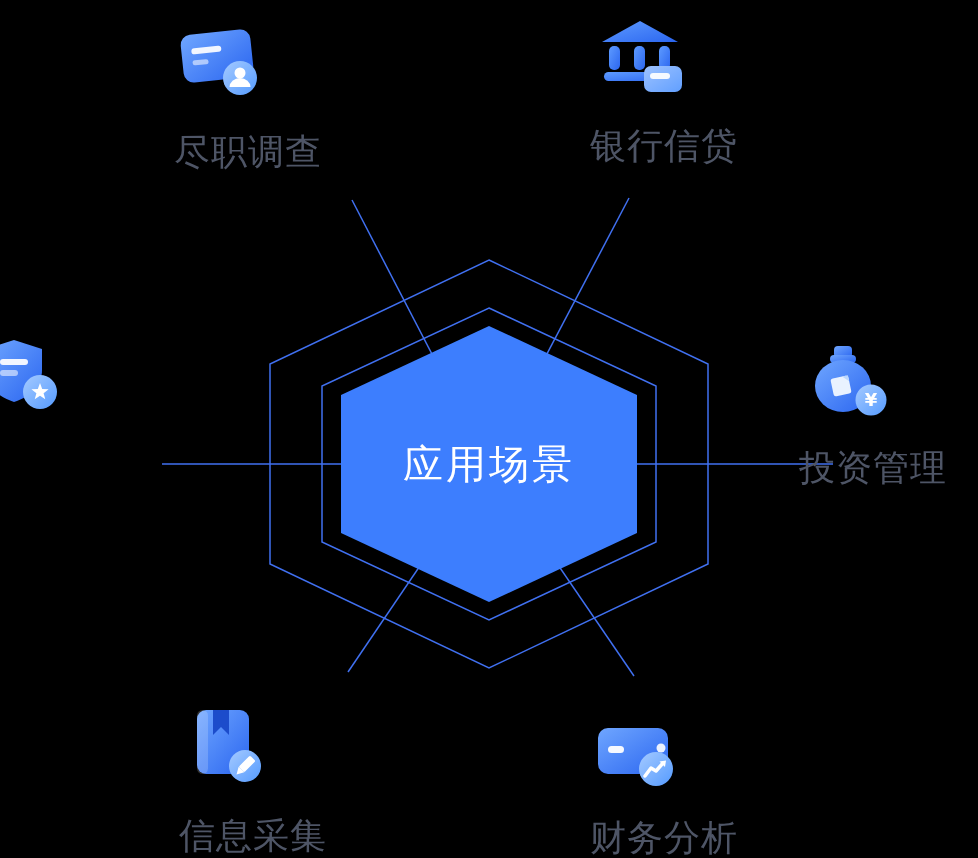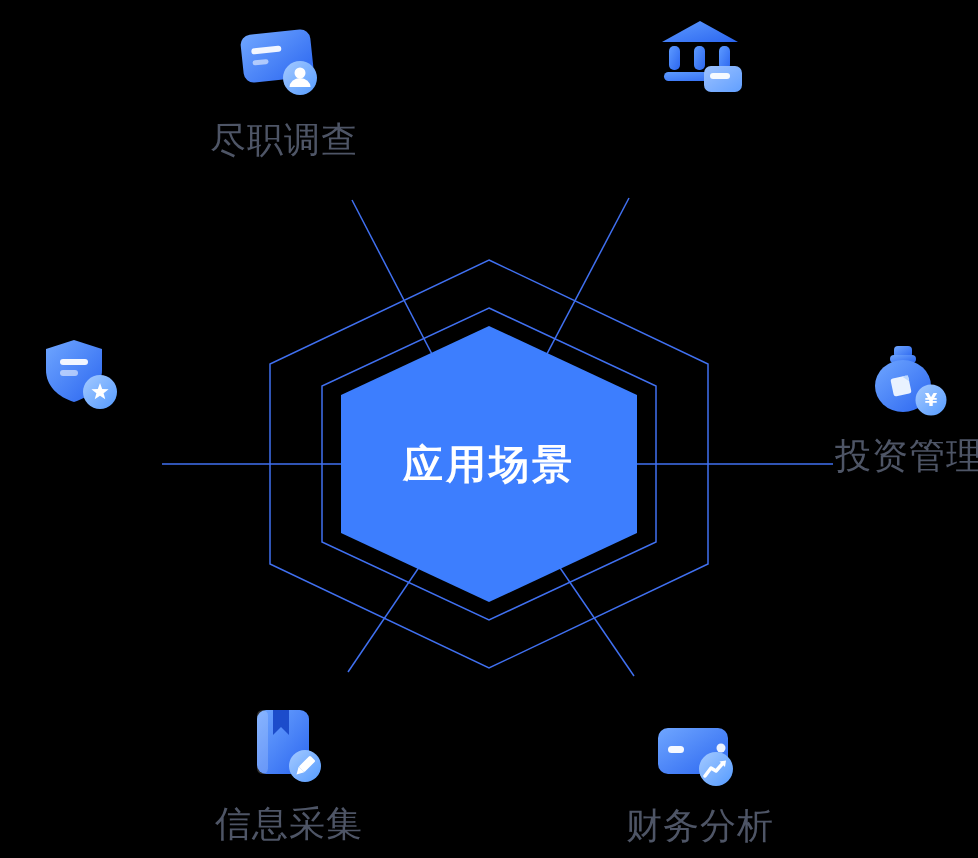--- a/index.html
+++ b/index.html
@@ -12,26 +12,26 @@
   html,body{margin:0;padding:0;}
   body{
     width:978px;height:858px;position:relative;overflow:hidden;
     background:var(--background);
     font-family:"Liberation Sans","DejaVu Sans",sans-serif;
   }
   .stage{position:absolute;inset:0;}
   svg.diagram{position:absolute;left:0;top:0;display:block;}
   .center-title{
     position:absolute;left:489px;top:464px;transform:translate(-50%,-50%);
-    color:var(--center_text);font-size:40px;font-weight:700;letter-spacing:3px;
+    color:var(--center_text);font-size:40px;font-weight:400;letter-spacing:3px;
     white-space:nowrap;
   }
   .node{
     position:absolute;width:220px;display:flex;flex-direction:column;
-    align-items:center;
+    align-items:flex-start;gap:12px;
   }
   .node-icon{width:100px;height:100px;}
   .node-label{
     font-size:36px;font-weight:500;color:var(--label);
     letter-spacing:1px;white-space:nowrap;
   }
   .n1{left:174px;top:16px;}
   .n2{left:590px;top:10px;}
   .n3{left:-26px;top:330px;}
   .n4{left:799px;top:332px;}
@@ -96,20 +96,21 @@
         </linearGradient>
       </defs>
       <path d="M50 11 L88 32 H12 Z" fill="url(#gB)"></path>
       <rect x="19" y="36" width="11" height="24" rx="5" fill="url(#gB)"></rect>
       <rect x="44" y="36" width="11" height="24" rx="5" fill="url(#gB)"></rect>
       <rect x="69" y="36" width="11" height="24" rx="5" fill="url(#gB)"></rect>
       <rect x="14" y="62" width="72" height="9" rx="4.5" fill="url(#gB)"></rect>
       <rect x="54" y="56" width="38" height="26" rx="7" fill="url(#gBc)"></rect>
       <rect x="60" y="63" width="20" height="6" rx="3" fill="#ffffff" opacity="0.92"></rect>
     </svg>
+    <div class="node-label">银行信贷</div>
   </div>
 
   <div class="node n3">
     <svg class="node-icon" viewBox="0 0 100 100">
       <defs>
         <linearGradient id="gC" x1="0" y1="0" x2="1" y2="1">
           <stop offset="0" stop-color="#6FA6FF"></stop>
             <stop offset="1" stop-color="#2B66F0"></stop>
         </linearGradient>
         <linearGradient id="gCb" x1="0" y1="0" x2="1" y2="1">

